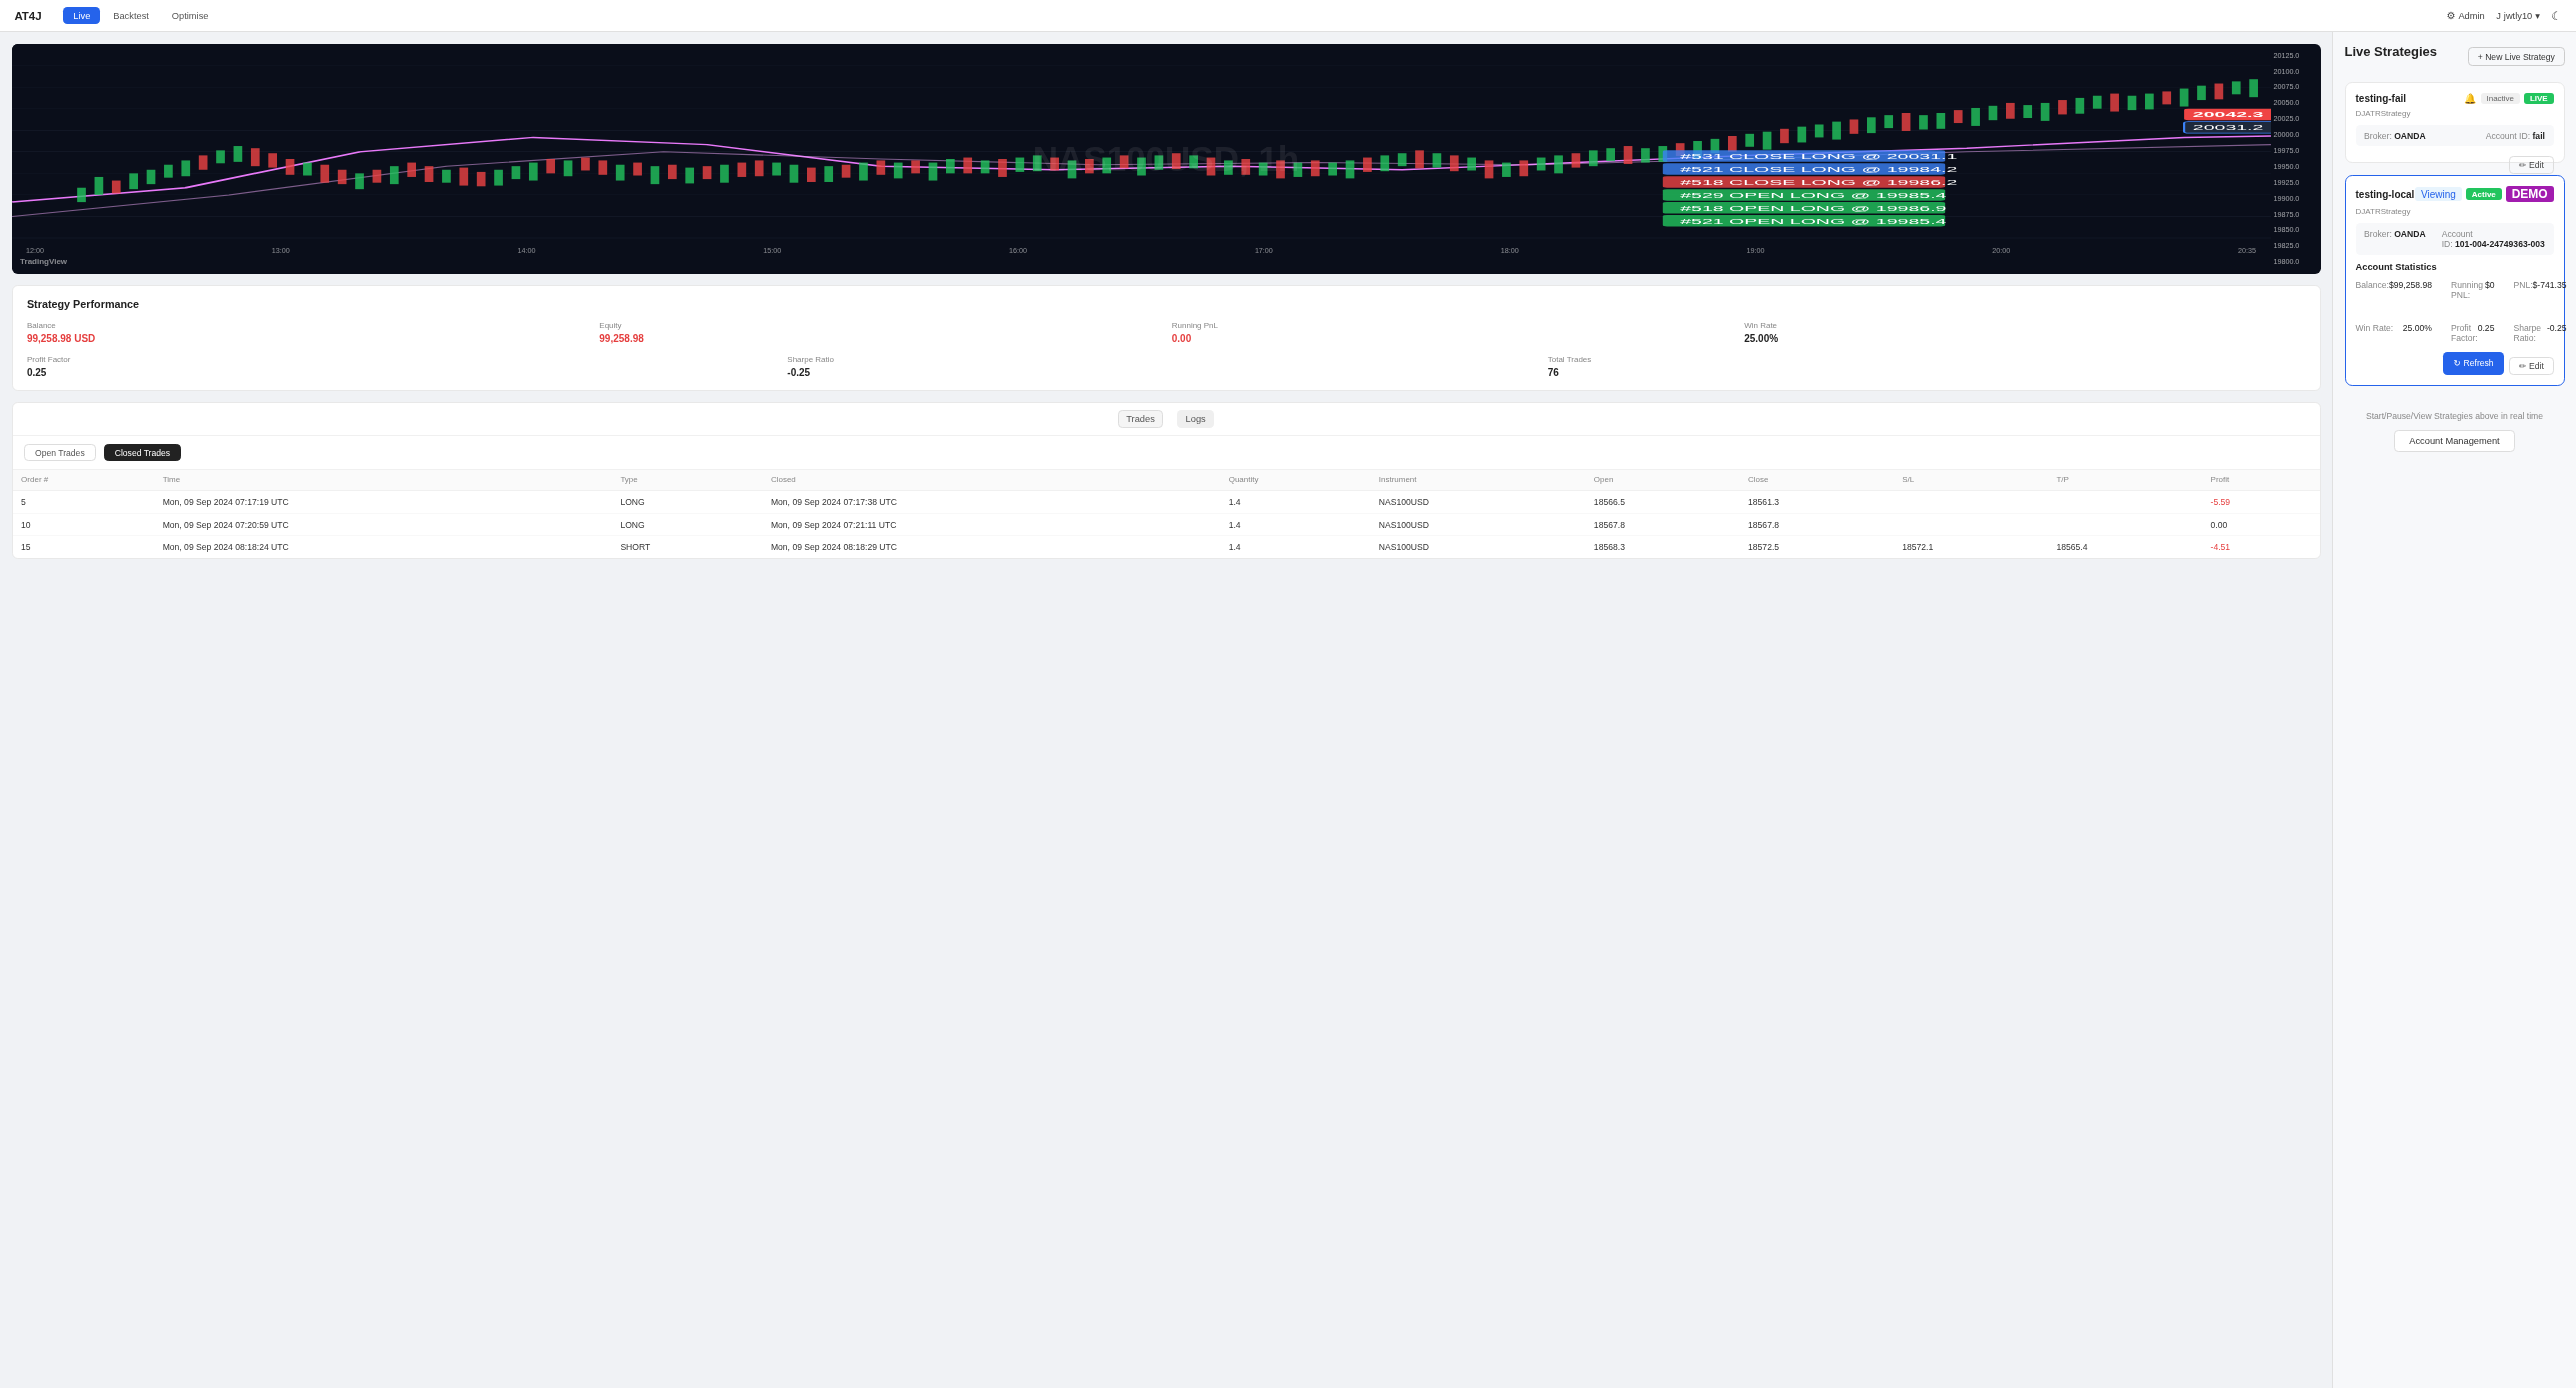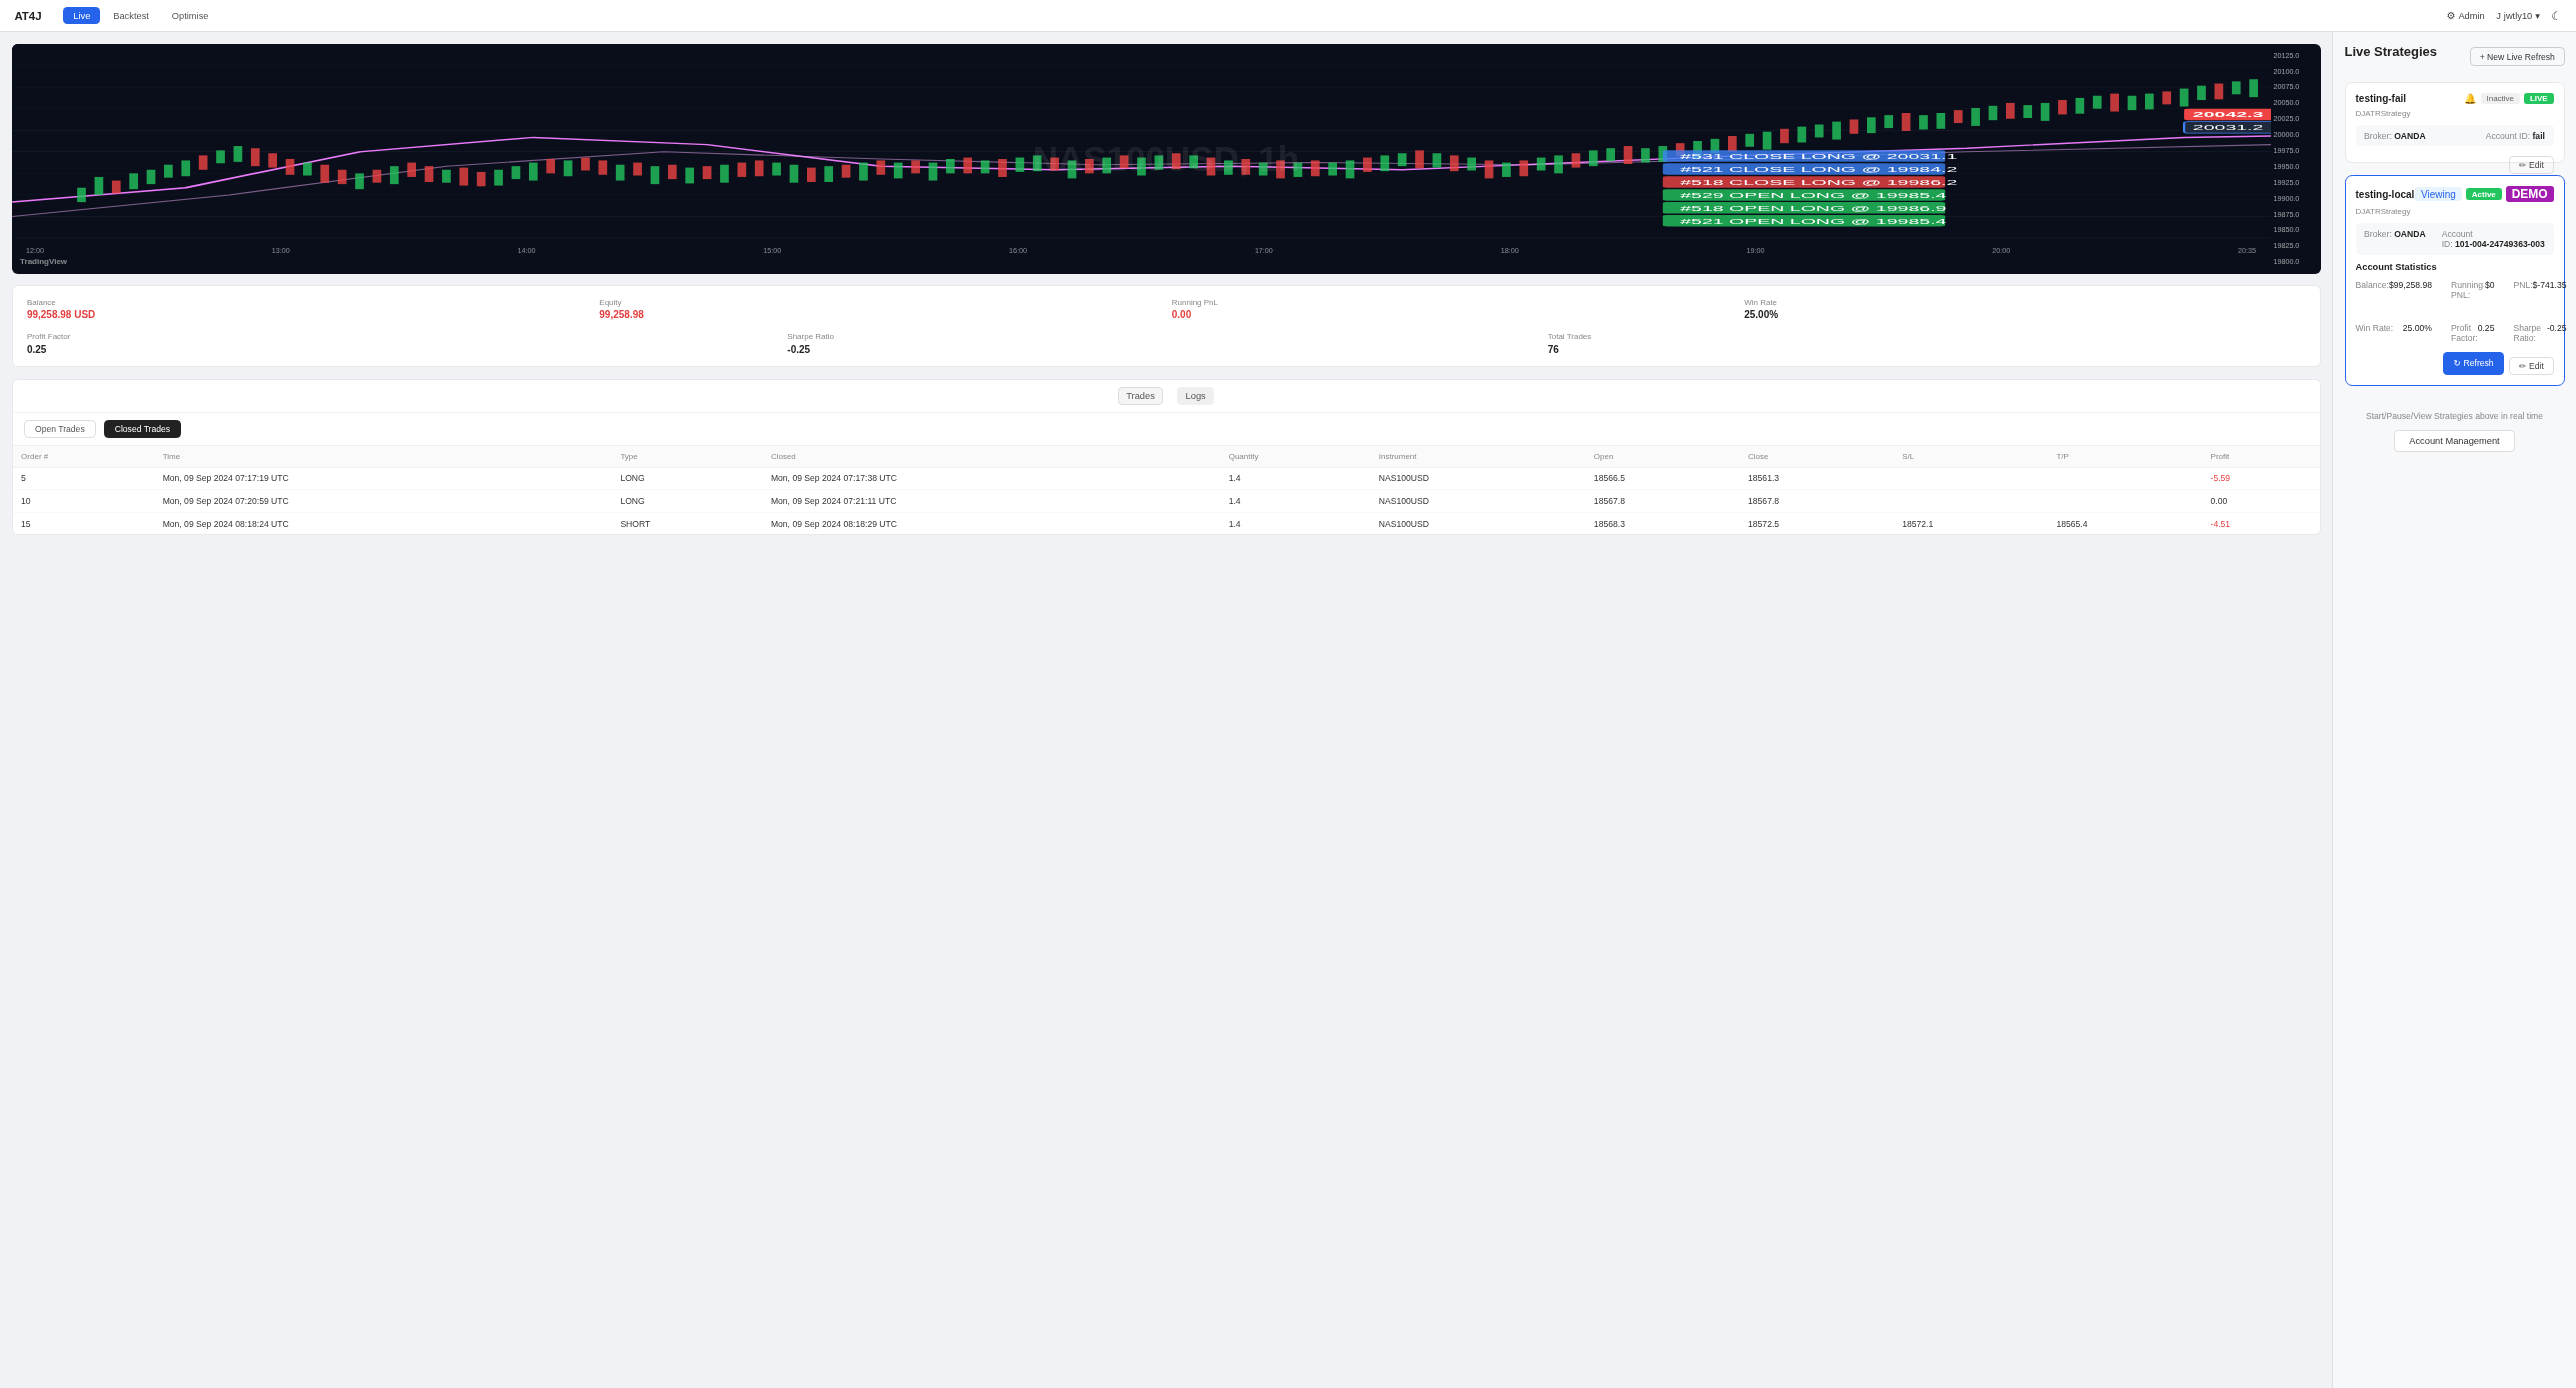--- a/index.html
+++ b/index.html
@@ -395,20 +395,21 @@
           <span>19:00</span>
           <span>20:00</span>
           <span>20:35</span>
         </div>
 
         <div class="chart-tv-logo">TradingView</div>
       </div>
     </div>
 
     <div class="perf-card">
+      <div class="perf-title">Strategy Performance</div>
       <div class="perf-grid">
         <div class="perf-item">
           <label>Balance</label>
           <div class="val red">99,258.98 USD</div>
         </div>
         <div class="perf-item">
           <label>Equity</label>
           <div class="val red">99,258.98</div>
         </div>
         <div class="perf-item">
@@ -503,21 +504,21 @@
             </tr>
           </tbody>
       </table>
     </div>
 
   </div>
 
   <div class="right-panel">
     <div class="right-header">
       <span class="right-title">Live Strategies</span>
-      <button class="new-live-btn">+ New Live Refresh</button>
+      <button class="new-live-btn">+ New Live Strategy</button>
     </div>
 
     <div class="strategy-card">
       <div class="strat-header">
         <span class="strat-name">testing-fail</span>
         <div class="strat-badges">
           <span class="bell-icon">🔔</span>
           <span class="badge-inactive">Inactive</span>
           <span class="badge-live">LIVE</span>
         </div>

